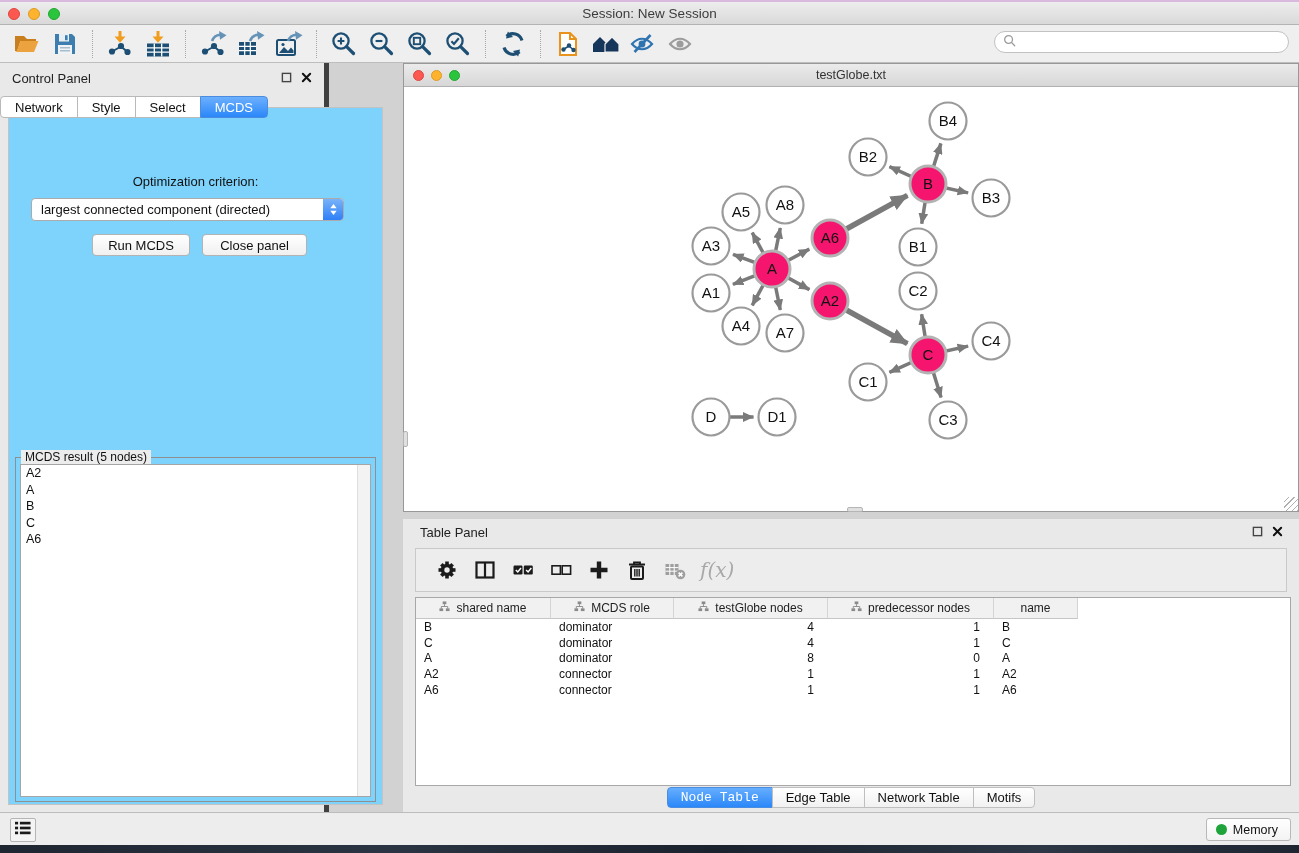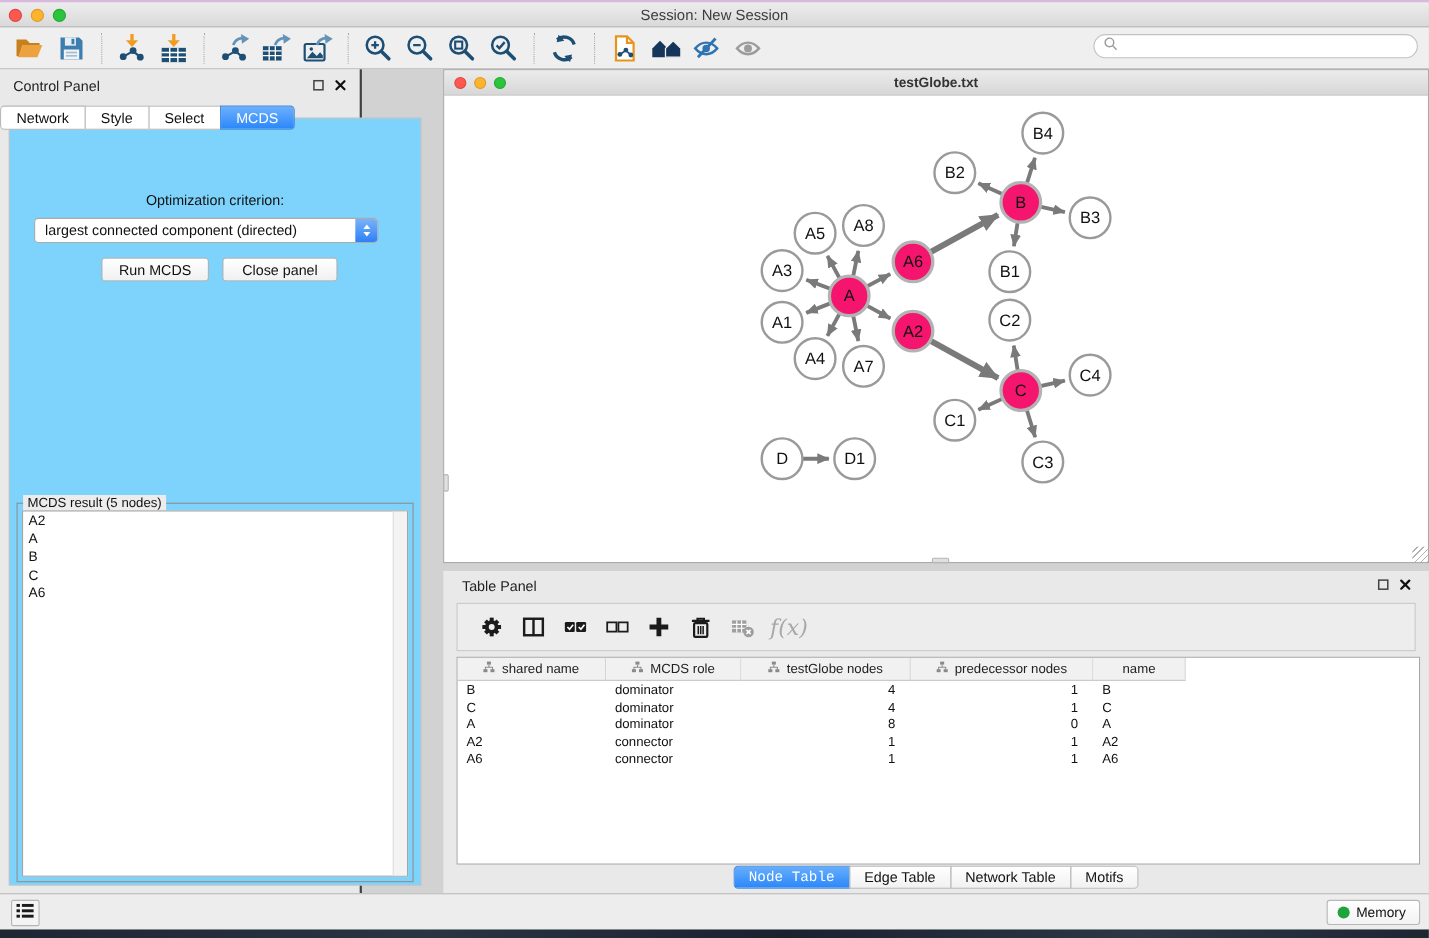--- a/index.html
+++ b/index.html
@@ -18,21 +18,21 @@
 
   .toolbar { position:absolute; left:0; top:25px; width:1299px; height:38px;
     background:#efefef; border-bottom:1px solid #bdbdbd; display:flex; align-items:center; padding-left:8px; }
   .tbtn { width:38px; height:32px; display:flex; align-items:center; justify-content:center; cursor:pointer; }
   .tsep { width:1px; height:28px; margin:0 8px; border-left:1px dotted #a9a9a9; }
   .searchbox { position:absolute; right:10px; top:6px; width:295px; height:22px; background:#fff;
     border:1px solid #c2c2c2; border-radius:12px; display:flex; align-items:center; padding-left:8px; gap:5px; }
   .searchbox input { border:none; outline:none; flex:1; height:18px; font-size:12px; background:transparent; }
 
   
-  .control-panel { position:absolute; left:0; top:63px; width:329px; height:749px; background:#e9e9e9; border-right:2px solid #404040; }
+  .control-panel { position:absolute; left:0; top:63px; width:329px; height:749px; background:#e9e9e9; border-right:5px solid #404040; }
   .panel-head { position:relative; height:30px; }
   .panel-head .phtitle { position:absolute; left:12px; top:8px; font-size:13px; color:#222; }
   .winbtns { position:absolute; top:9px; right:12px; display:flex; gap:9px; }
   .winbtns span { display:inline-flex; cursor:pointer; }
 
   .ctab-row { position:absolute; left:0; top:33px; width:100%; display:flex; justify-content:flex-start; z-index:2; }
   .ctab { height:22px; line-height:21px; padding:0 14px; font-size:13px; background:#fff; border:1px solid #b9b9b9; margin-left:-1px; color:#111; cursor:pointer; }
   .ctab:first-child { border-radius:4px 0 0 4px; margin-left:0; }
   .ctab:last-child { border-radius:0 4px 4px 0; }
   .ctab.active { background:linear-gradient(#6cb0fe,#2b87f9); color:#fff; border-color:#4a8de0; }
@@ -48,21 +48,21 @@
 
   .fieldset { position:absolute; left:6px; top:349px; width:361px; height:345px; border:1px solid #8f8f8f; }
   .fieldset .legend { position:absolute; top:-8px; left:5px; background:#ececec; padding:0 4px; font-size:12px; color:#111; }
   .listbox { position:absolute; left:4px; top:6px; right:4px; bottom:4px; background:#fff; border:1px solid #a5a5a5; overflow:hidden; }
   .listbox .sbtrack { position:absolute; right:0; top:0; bottom:0; width:13px; background:#f3f3f3; border-left:1px solid #dedede; }
   .litem { font-size:12.5px; color:#111; padding:1px 0 1px 5px; line-height:14.5px; }
 
   
   .netwin { position:absolute; left:403px; top:63px; width:896px; height:449px; background:#fff; border:1px solid #989898; }
   .netwin .ntitle { position:absolute; left:0; top:0; right:0; height:23px; background:linear-gradient(#ebebeb,#d7d7d7); border-bottom:1px solid #b0b0b0; }
-  .netwin .ntitle .title { position:absolute; left:0; right:0; top:4px; text-align:center; font-size:12.5px; color:#333;font-weight:bold; }
+  .netwin .ntitle .title { position:absolute; left:0; right:0; top:4px; text-align:center; font-size:12.5px; color:#333; }
   .nlights { position:absolute; top:6px; left:9px; display:flex; gap:7px; }
   .nlights .light { width:11px; height:11px; }
   .canvas { position:absolute; left:0; top:23px; right:0; bottom:0; background:#fff; }
   .grip-left { position:absolute; left:-1px; top:367px; width:5px; height:16px; background:#e0e0e0; border:1px solid #b5b5b5; border-radius:2px; }
   .grip-bottom { position:absolute; left:443px; bottom:-1px; width:16px; height:5px; background:#e0e0e0; border:1px solid #b5b5b5; border-radius:2px; }
   .resize-grip { position:absolute; right:0; bottom:0; width:14px; height:14px;
     background:repeating-linear-gradient(135deg, transparent 0 3px, #b0b0b0 3px 4px); }
 
   
   .table-panel { position:absolute; left:403px; top:519px; width:896px; height:293px; background:#e9e9e9; }

